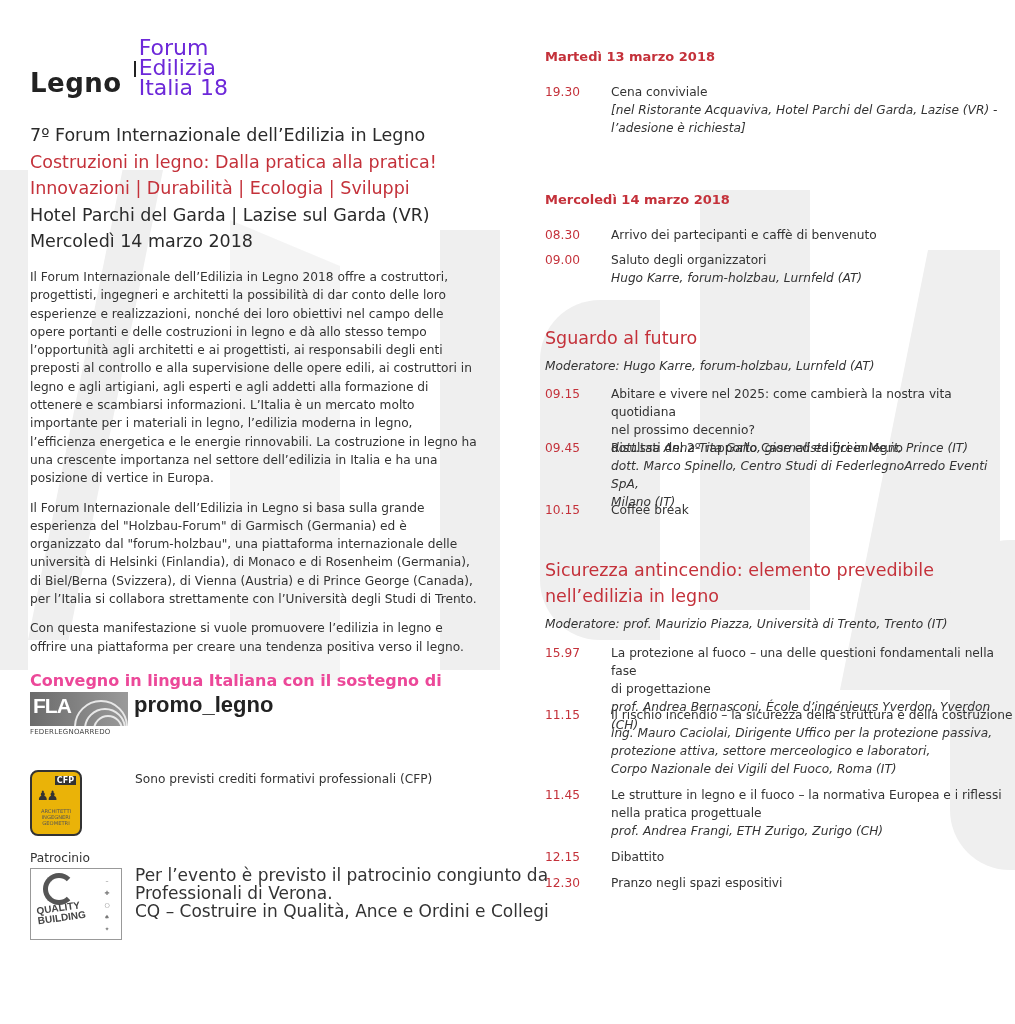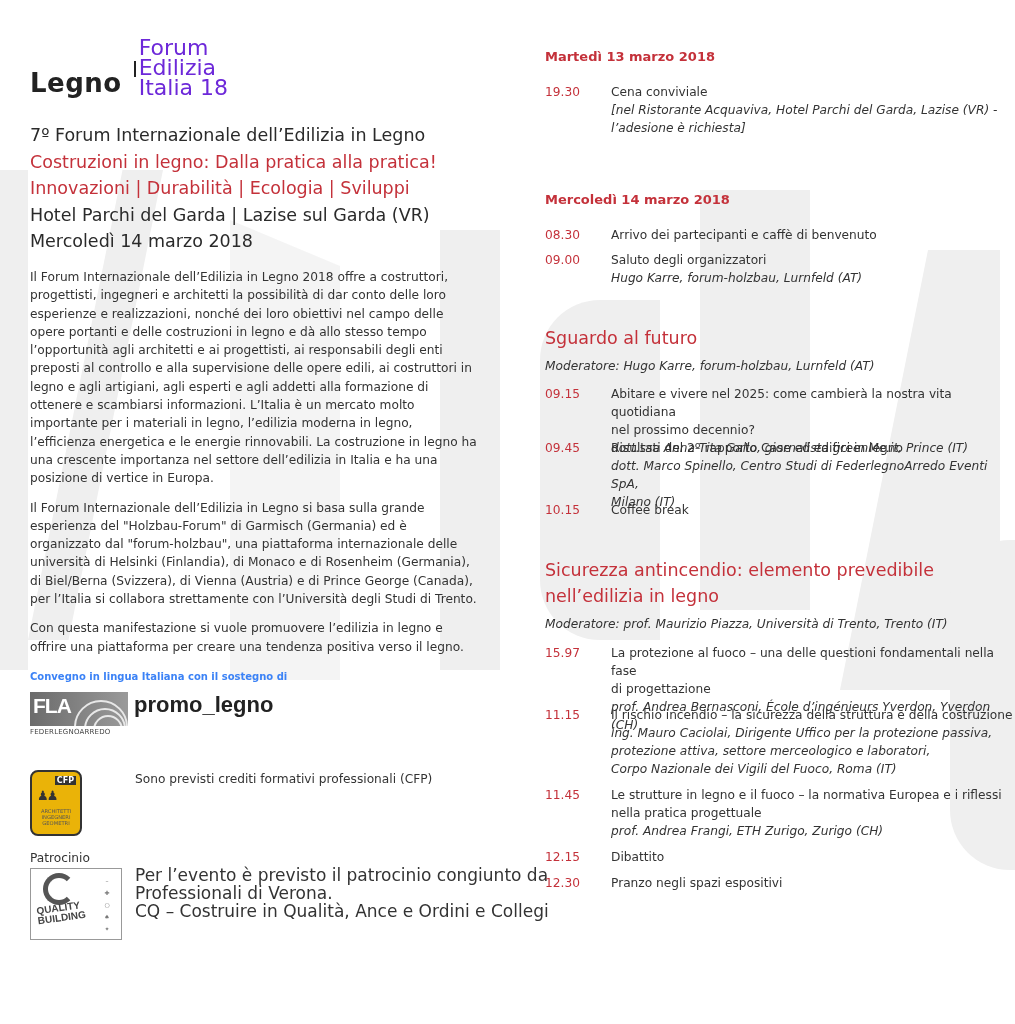--- a/index.html
+++ b/index.html
@@ -17,21 +17,21 @@
   .logo-stack { font-size: 22px; line-height: 20px; color: #6d28d9; margin-left: 12px; }
   .logo-stack .bar { display: inline-block; width: 2px; height: 16px; background: #222; vertical-align: -2px; margin-right: 3px; }
 
   .hero { position: absolute; left: 30px; top: 122px; font-size: 17.5px; line-height: 26.5px; }
   .hero .red { color: #c4313a; }
   .hero .dark { color: #2a2a2a; }
 
   .body-text { position: absolute; left: 30px; top: 268px; width: 450px; font-size: 12.2px; line-height: 18.3px; color: #333; }
   .body-text p { margin: 0 0 11px 0; }
 
-  .support-title { position: absolute; left: 30px; top: 671px; font-size: 10px; font-weight: bold; color: #3b82f6; }
+  .support-title { position: absolute; left: 30px; top: 671px; font-size: 16px; font-weight: bold; color: #ec4899; }
   .fla-logo { position: absolute; left: 30px; top: 692px; width: 86px; height: 44px; }
   .fla-box { position: absolute; left: 0; top: 0; width: 98px; height: 34px; background: linear-gradient(90deg,#6b6b6b,#9a9a9a); overflow: hidden; }
   .fla-text { position: absolute; left: 3px; top: 2px; font-size: 21px; font-weight: bold; color: #fff; font-family: "Liberation Sans", sans-serif; letter-spacing: -1px; }
   .fla-arc { position: absolute; border: 2px solid #e8e8e8; border-radius: 50%; }
   .fla-sub { position: absolute; left: 0; top: 36px; font-size: 7px; color: #444; letter-spacing: 0.2px; }
   .promo { position: absolute; left: 134px; top: 692px; font-size: 22px; font-weight: bold; color: #222; font-family: "Liberation Sans", sans-serif; }
 
   .cfp-logo { position: absolute; left: 30px; top: 770px; width: 48px; height: 62px; border: 2px solid #333; border-radius: 8px; background: #eab308; }
   .cfp-badge { position: absolute; right: 4px; top: 4px; background: #333; color: #fff; font-size: 8px; font-weight: bold; padding: 0 2px; }
   .cfp-people { position: absolute; left: 5px; top: 16px; font-size: 13px; color: #333; letter-spacing: -2px; }

